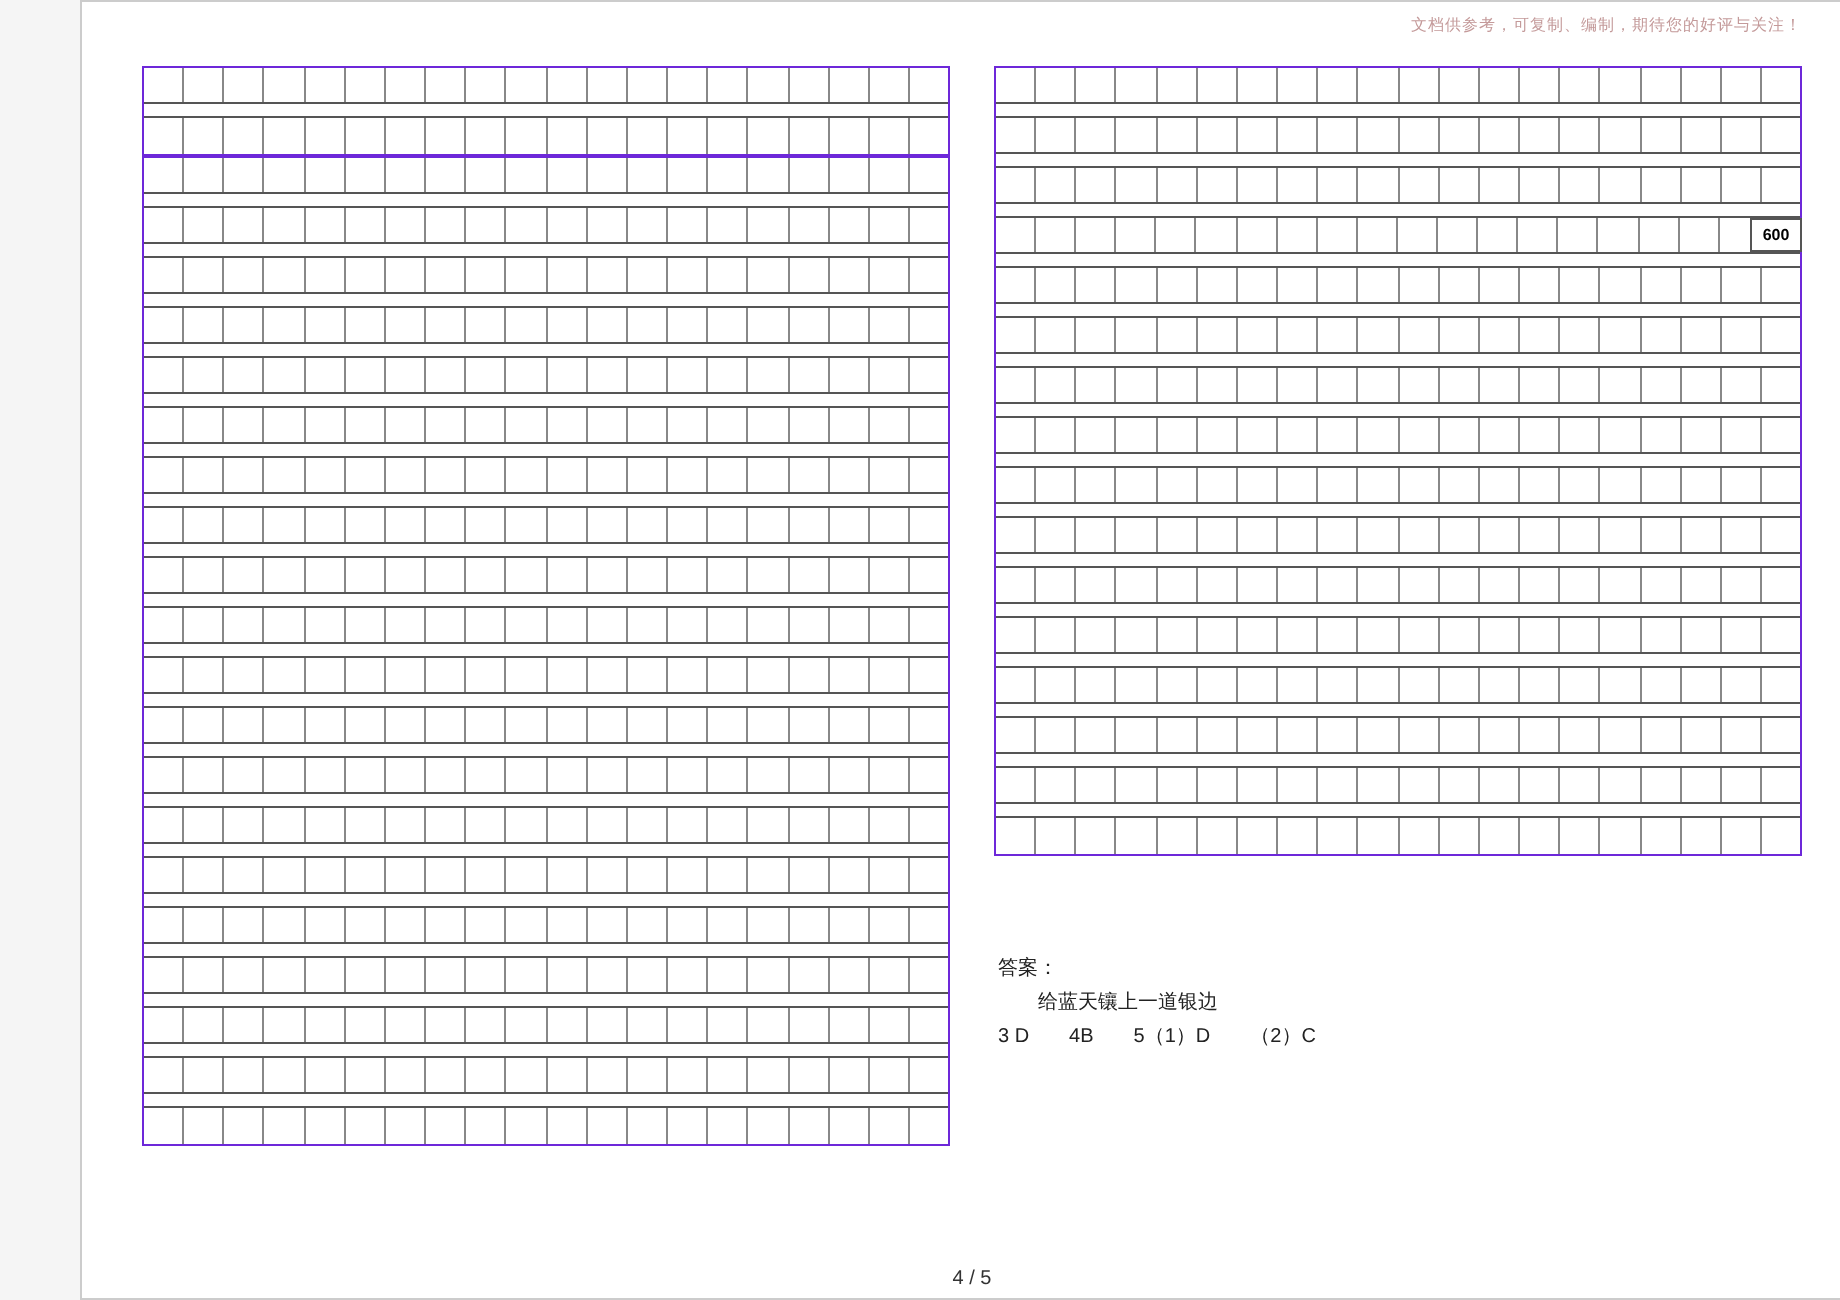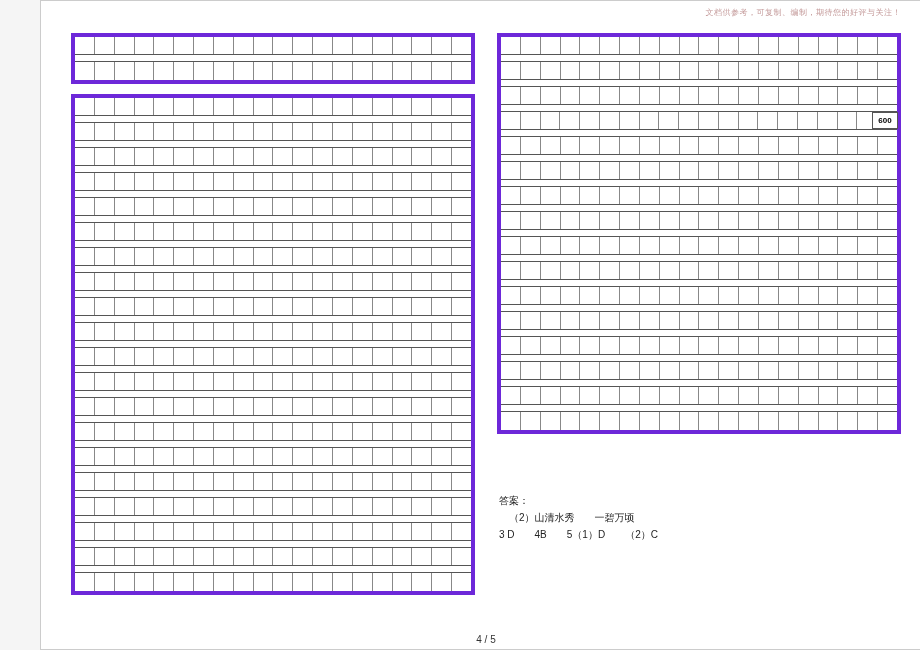--- a/index.html
+++ b/index.html
@@ -36,22 +36,21 @@
     bottom: 20px;
     display: flex;
     gap: 22px;
   }
   .col {
     flex: 1;
     display: flex;
     flex-direction: column;
   }
   .grid-block {
-    border: 4px solid #6d28d9;
-    margin-bottom: 10px;
+    border: 1px solid #6d28d9;
   }
   .grid-row {
     display: flex;
     height: 18px;
     border-bottom: 1px solid #555;
     position: relative;
   }
   .grid-row:last-child { border-bottom: none; }
   .grid-row.spacer {
     height: 7px;
@@ -979,20 +978,20 @@
             <div class="cell"></div>
             <div class="cell"></div>
             <div class="cell"></div>
             <div class="cell"></div>
             <div class="cell"></div>
             <div class="cell"></div>
           </div>
         </div>
         <div class="answers">
           <div>答案：</div>
-          <div>　（2）山清水秀　　一碧万顷</div>
+          <div>　　给蓝天镶上一道银边</div>
           <div>3 D　　4B　　5（1）D　　（2）C</div>
         </div>
       </div>
   </div>
 
   <div class="pagenum">4 / 5</div>
 </div>
 
 </body></html>

